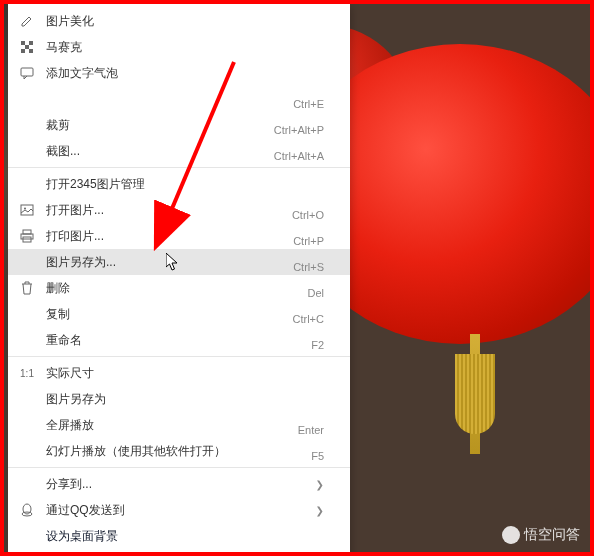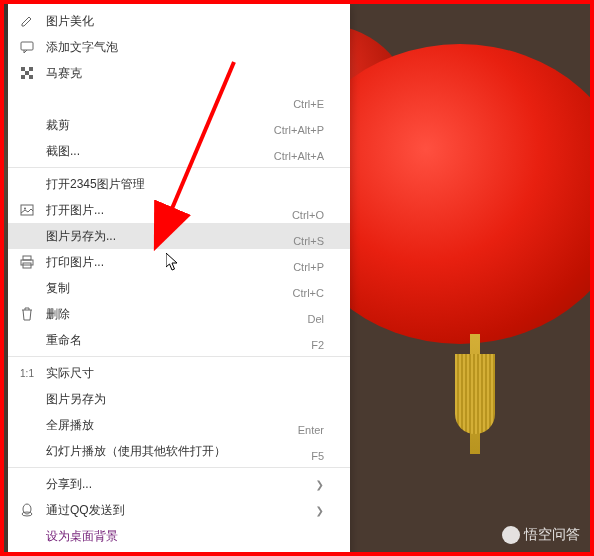--- a/index.html
+++ b/index.html
@@ -88,21 +88,21 @@
       height: 26px;
       padding: 0 26px 0 10px;
       color: #333;
       cursor: default;
       position: relative;
     }
     .menu-item.hover {
       background: #e6e6e6;
     }
     .menu-item.disabled {
-      color: #701a75;
+      color: #0f172a;
     }
     .menu-icon {
       width: 18px;
       height: 18px;
       margin-right: 10px;
       display: flex;
       align-items: center;
       justify-content: center;
       color: #666;
       flex-shrink: 0;
@@ -156,39 +156,39 @@
         <span class="menu-icon">
           <svg width="14" height="14" viewBox="0 0 14 14">
             <path d="M2 10 L9 3 L11 5 L4 12 L2 12 Z" fill="none" stroke="#666" stroke-width="1"></path>
           </svg>
         </span>
         <span class="menu-label">图片美化</span>
       </div>
       <div class="menu-item">
         <span class="menu-icon">
           <svg width="14" height="14" viewBox="0 0 14 14">
-            <rect x="1" y="2" width="12" height="8" rx="1" fill="none" stroke="#666"></rect>
-            <path d="M4 10 L4 13 L7 10" fill="none" stroke="#666"></path>
-          </svg>
-        </span>
-        <span class="menu-label">添加文字气泡</span>
-      </div>
-      <div class="menu-item">
-        <span class="menu-icon">
-          <svg width="14" height="14" viewBox="0 0 14 14">
             <rect x="1" y="1" width="4" height="4" fill="#666"></rect>
             <rect x="9" y="1" width="4" height="4" fill="#666"></rect>
             <rect x="5" y="5" width="4" height="4" fill="#666"></rect>
             <rect x="1" y="9" width="4" height="4" fill="#666"></rect>
             <rect x="9" y="9" width="4" height="4" fill="#666"></rect>
           </svg>
         </span>
         <span class="menu-label">马赛克</span>
       </div>
       <div class="menu-item">
+        <span class="menu-icon">
+          <svg width="14" height="14" viewBox="0 0 14 14">
+            <rect x="1" y="2" width="12" height="8" rx="1" fill="none" stroke="#666"></rect>
+            <path d="M4 10 L4 13 L7 10" fill="none" stroke="#666"></path>
+          </svg>
+        </span>
+        <span class="menu-label">添加文字气泡</span>
+      </div>
+      <div class="menu-item">
         <span class="menu-icon"></span>
         <span class="menu-shortcut">Ctrl+E</span>
       </div>
       <div class="menu-item">
         <span class="menu-icon"></span>
         <span class="menu-label">裁剪</span>
         <span class="menu-shortcut">Ctrl+Alt+P</span>
       </div>
       <div class="menu-item">
         <span class="menu-icon"></span>
@@ -204,49 +204,49 @@
         <span class="menu-icon">
           <svg width="14" height="14" viewBox="0 0 14 14">
             <rect x="1" y="2" width="12" height="10" fill="none" stroke="#666"></rect>
             <circle cx="5" cy="5.5" r="1" fill="#666"></circle>
             <path d="M1 10 L5 7 L8 9 L11 6 L13 8" fill="none" stroke="#666"></path>
           </svg>
         </span>
         <span class="menu-label">打开图片...</span>
         <span class="menu-shortcut">Ctrl+O</span>
       </div>
-      <div class="menu-item hover">
-        <span class="menu-icon"></span>
-        <span class="menu-label">图片另存为...</span>
-        <span class="menu-shortcut">Ctrl+S</span>
-      </div>
       <div class="menu-item">
         <span class="menu-icon">
           <svg width="14" height="14" viewBox="0 0 14 14">
             <rect x="3" y="1" width="8" height="4" fill="none" stroke="#666"></rect>
             <rect x="1" y="5" width="12" height="5" fill="none" stroke="#666"></rect>
             <rect x="3" y="8" width="8" height="5" fill="none" stroke="#666"></rect>
           </svg>
         </span>
         <span class="menu-label">打印图片...</span>
         <span class="menu-shortcut">Ctrl+P</span>
       </div>
+      <div class="menu-item hover">
+        <span class="menu-icon"></span>
+        <span class="menu-label">图片另存为...</span>
+        <span class="menu-shortcut">Ctrl+S</span>
+      </div>
+      <div class="menu-item">
+        <span class="menu-icon">
+          <svg width="14" height="14" viewBox="0 0 14 14">
+            <path d="M2 3 L12 3 M5 3 L5 1 L9 1 L9 3 M3 3 L4 13 L10 13 L11 3" fill="none" stroke="#666"></path>
+          </svg>
+        </span>
+        <span class="menu-label">删除</span>
+        <span class="menu-shortcut">Del</span>
+      </div>
       <div class="menu-item">
         <span class="menu-icon"></span>
         <span class="menu-label">复制</span>
         <span class="menu-shortcut">Ctrl+C</span>
-      </div>
-      <div class="menu-item">
-        <span class="menu-icon">
-          <svg width="14" height="14" viewBox="0 0 14 14">
-            <path d="M2 3 L12 3 M5 3 L5 1 L9 1 L9 3 M3 3 L4 13 L10 13 L11 3" fill="none" stroke="#666"></path>
-          </svg>
-        </span>
-        <span class="menu-label">删除</span>
-        <span class="menu-shortcut">Del</span>
       </div>
       <div class="menu-item">
         <span class="menu-icon"></span>
         <span class="menu-label">重命名</span>
         <span class="menu-shortcut">F2</span>
       </div>
       <div class="separator"></div>
       <div class="menu-item">
         <span class="menu-icon">
           <span style="font-size:10px;color:#666;">1:1</span>

